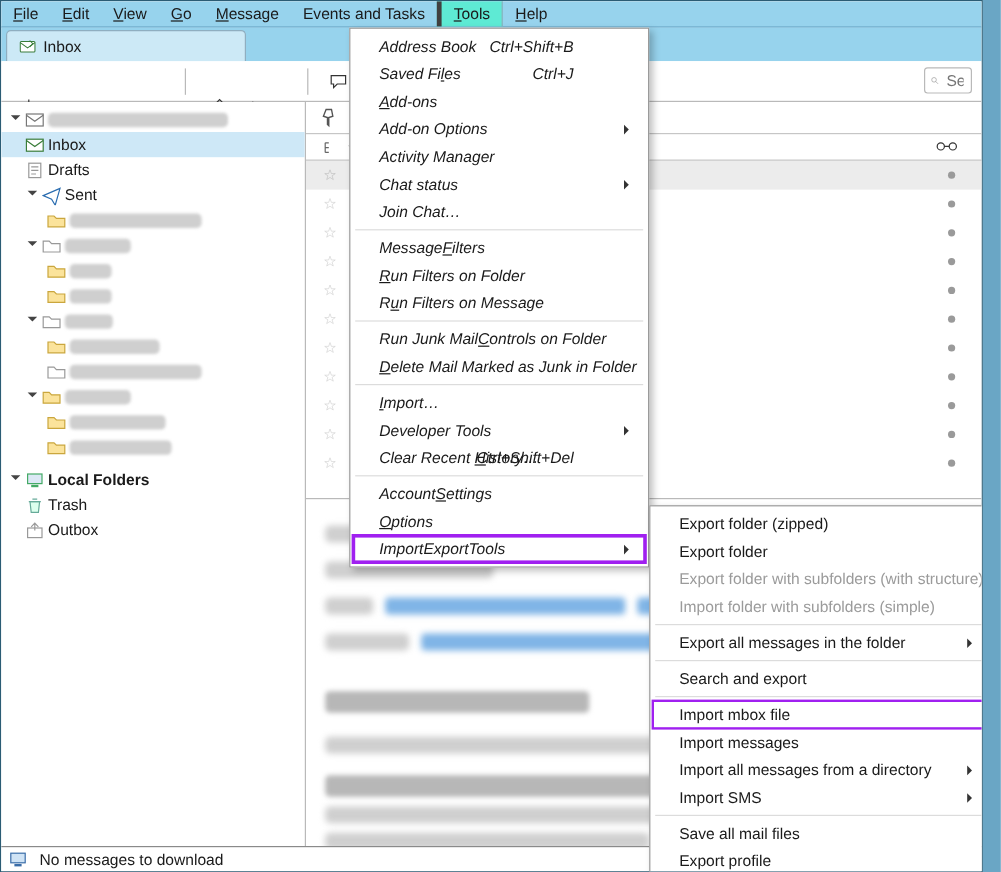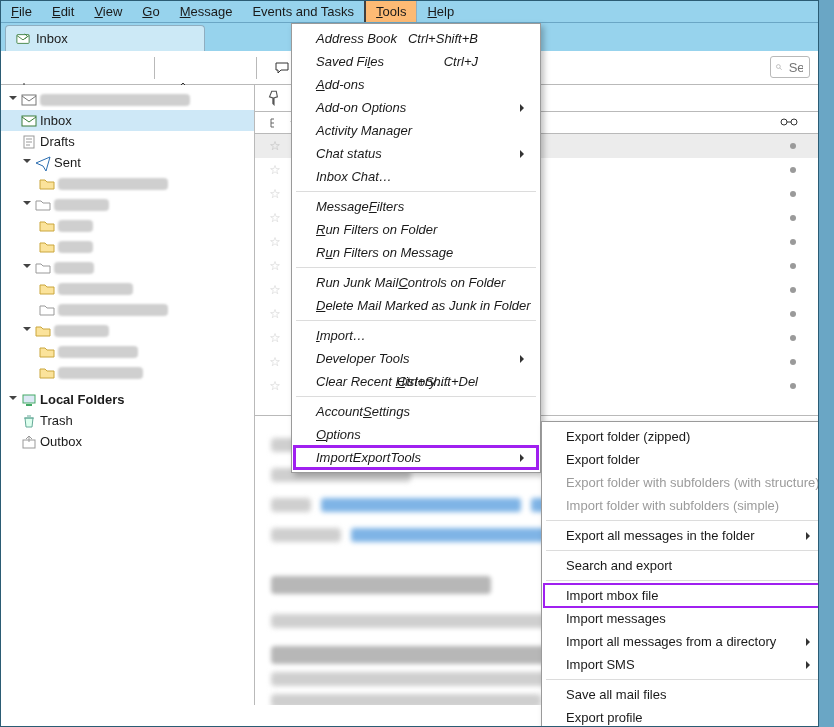--- a/index.html
+++ b/index.html
@@ -36,22 +36,22 @@
     display:flex;align-items:stretch;
     border-bottom:1px solid #6aa6c5;
     user-select:none;
   }
   .menubar .mitem{
     padding:3px 10px 0;
     cursor:default;
   }
   .menubar .mitem u{text-decoration:underline;}
   .menubar .mitem[data-open="true"]{
-    background:#fdba74;
-    border-left:2px solid #404040;
+    background:#5eead4;
+    border-left:4px solid #404040;
     border-right:1px solid #8faec0;
   }
 
   
   .tabstrip{
     height:28px;
     background:var(--menubar-bg);
     display:flex;align-items:flex-end;
     padding-left:4px;
   }
@@ -582,35 +582,42 @@
         <div class="bline bbold" style="width:220px;margin-top:26px;"></div>
         <div class="bline" style="width:300px;margin-top:20px;"></div>
         <div class="bline bbold" style="width:300px;margin-top:18px;"></div>
         <div class="bline" style="width:300px;"></div>
         <div class="bline" style="width:270px;"></div>
       </div>
 
     </div>
   </div>
 
+  <div class="status">
+    <svg viewBox="0 0 16 16">
+        <rect x="2" y="3" width="12" height="8" fill="#cfe3f5" stroke="#3a6da8"></rect>
+        <rect x="5" y="12" width="6" height="2" fill="#3a6da8"></rect>
+      </svg>
+    <span>No messages to download</span>
+  </div>
 
   <div class="menu tools">
     <div class="mi">
       <span>Address Book</span>
       <span class="shortcut">Ctrl+Shift+B</span>
     </div>
     <div class="mi">
       <span>Saved Fi<u>l</u>es</span>
       <span class="shortcut">Ctrl+J</span>
     </div>
     <div class="mi"><u>A</u>dd-ons</div>
     <div class="mi arrow">Add-on Options</div>
     <div class="mi">Activity Manager</div>
     <div class="mi arrow">Chat status</div>
-    <div class="mi">Inbox Chat…</div>
+    <div class="mi">Join Chat…</div>
     <div class="sep"></div>
     <div class="mi">Message <u>F</u>ilters</div>
     <div class="mi"><u>R</u>un Filters on Folder</div>
     <div class="mi">R<u>u</u>n Filters on Message</div>
     <div class="sep"></div>
     <div class="mi">Run Junk Mail <u>C</u>ontrols on Folder</div>
     <div class="mi"><u>D</u>elete Mail Marked as Junk in Folder</div>
     <div class="sep"></div>
     <div class="mi"><u>I</u>mport…</div>
     <div class="mi arrow">Developer Tools</div>

